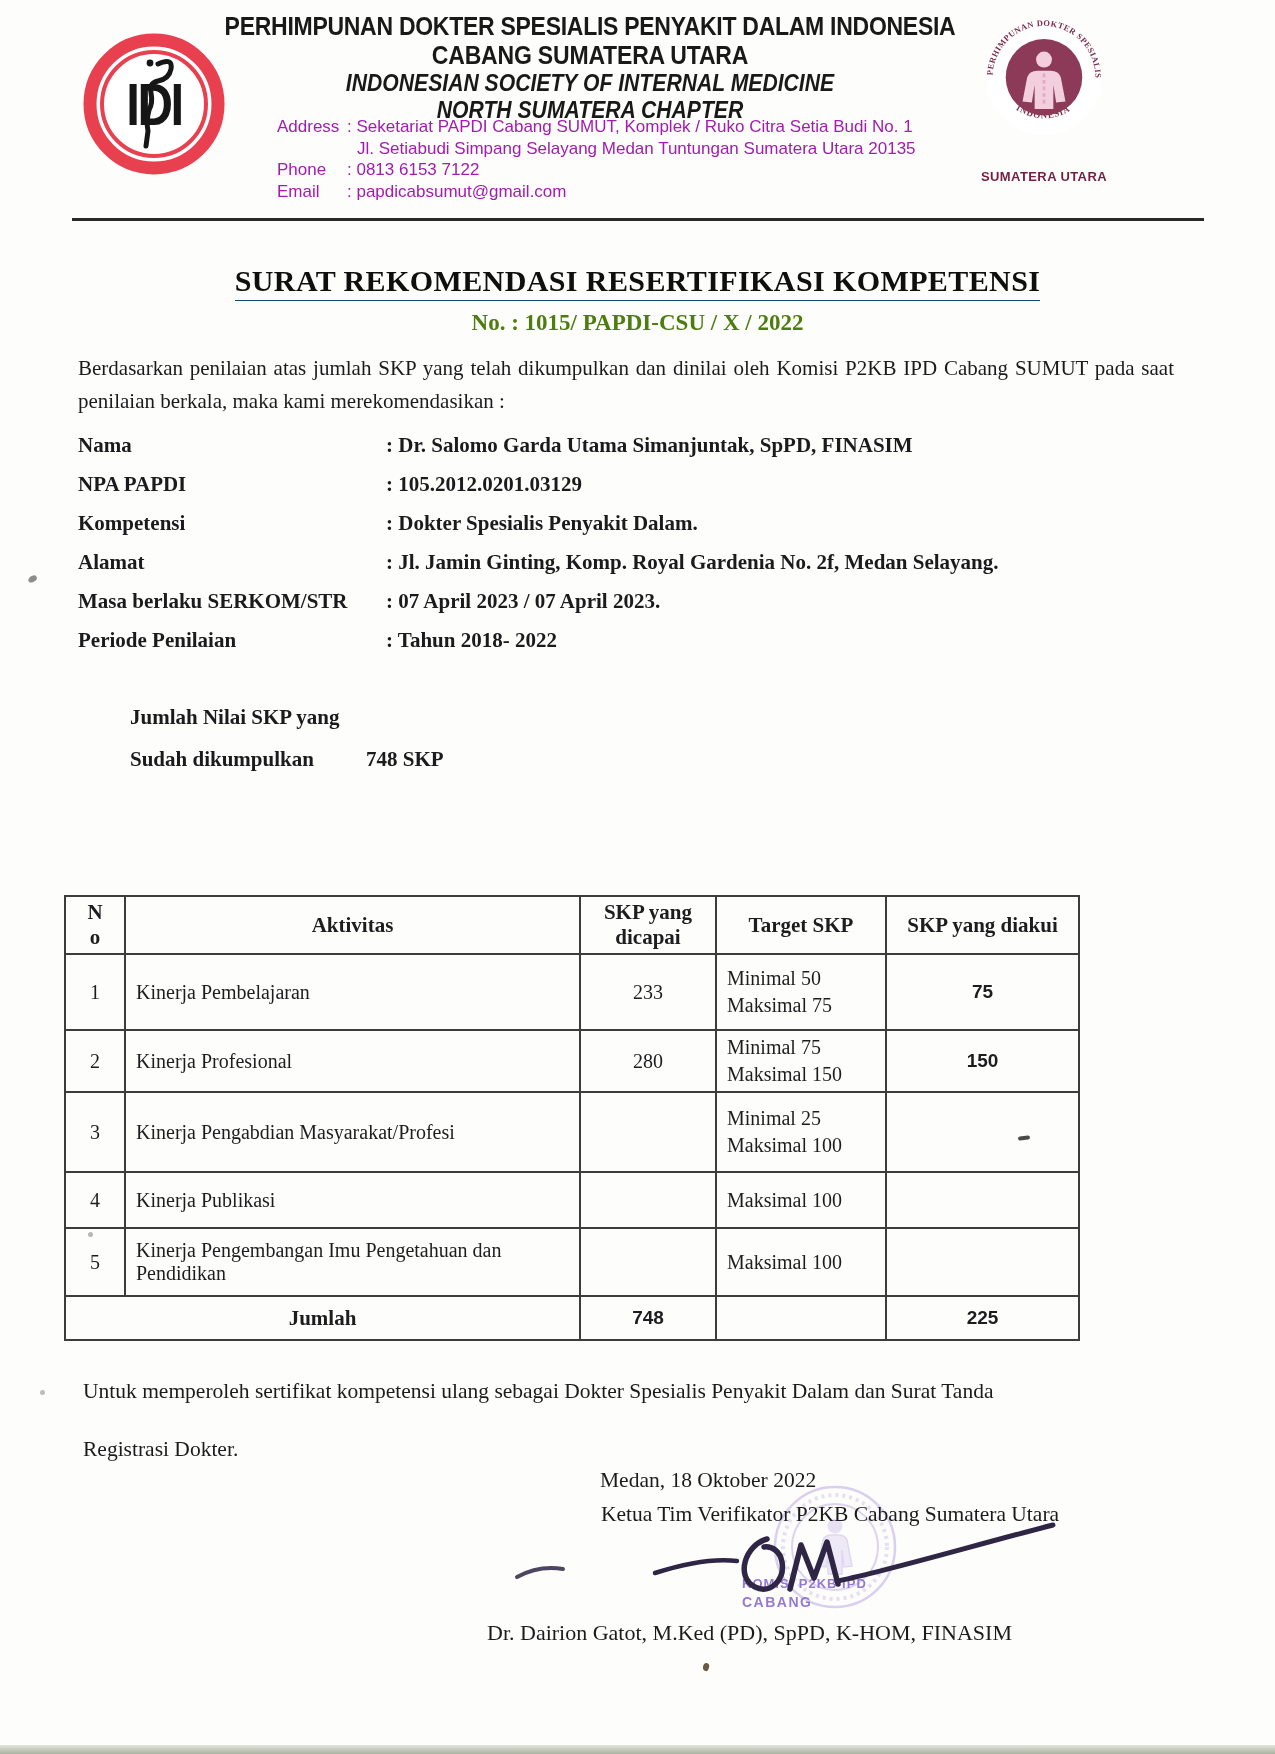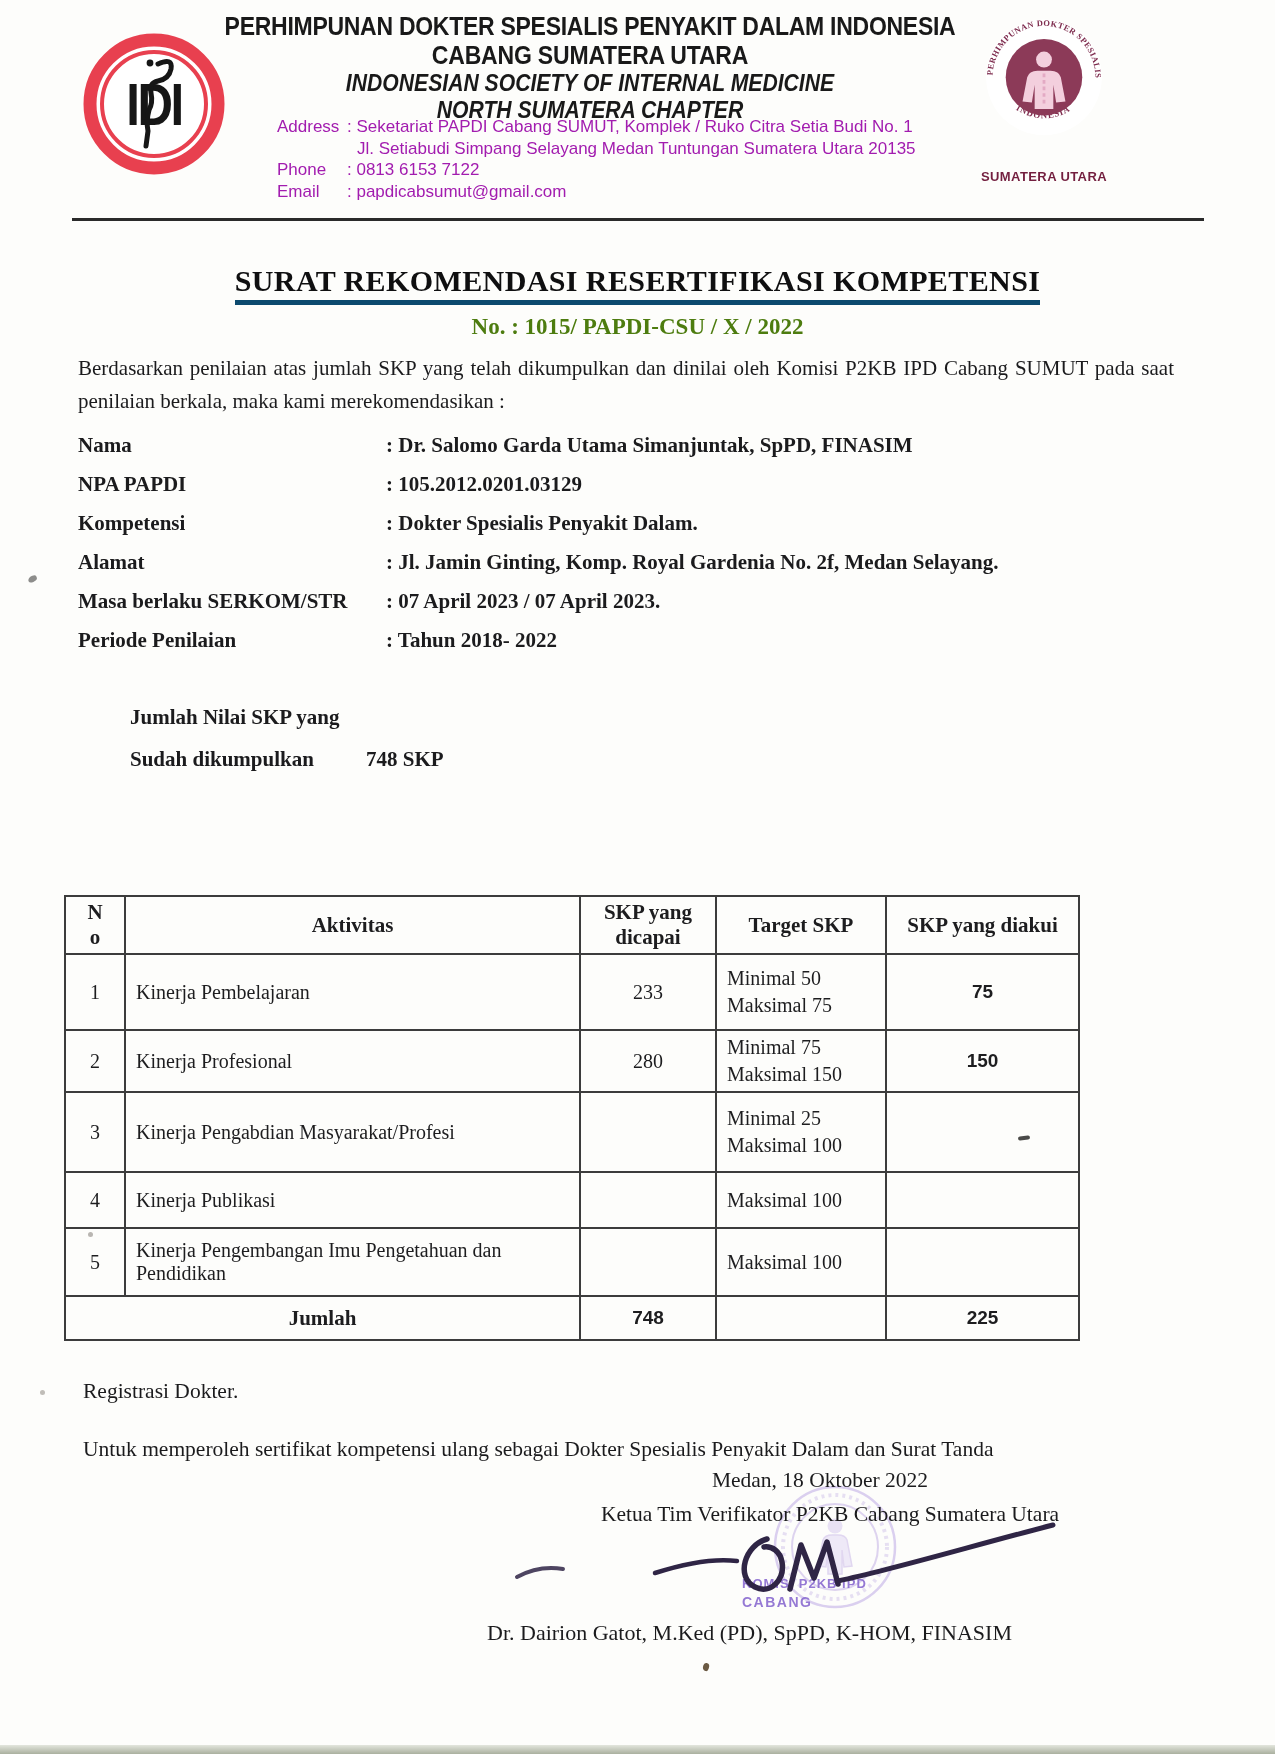--- a/index.html
+++ b/index.html
@@ -20,21 +20,21 @@
   .addr-row .cont{padding-left:10px;}
   .idi-logo{left:78px;top:30px;}
   .papdi-logo{left:962px;top:14px;width:164px;text-align:center;}
   .papdi-caption{margin-top:17px;font-family:"Liberation Sans",sans-serif;font-weight:bold;
                  font-size:13px;color:#731f3f;letter-spacing:.4px;}
   .rule{left:72px;top:218px;width:1132px;height:3px;background:#2a2a2a;}
 
   
   .title-block{left:0;top:264px;width:1275px;text-align:center;}
   .title-main{display:inline-block;font-size:30px;font-weight:bold;letter-spacing:.4px;
-              border-bottom:5px solid #0c4a6e;padding-bottom:2px;color:#0f0f10;}
+              border-bottom:1px solid #0c4a6e;padding-bottom:2px;color:#0f0f10;}
   .title-no{margin-top:9px;font-size:23px;font-weight:bold;color:#4d7c0f;}
 
   
   .intro{left:78px;top:352px;width:1096px;font-size:21px;line-height:33px;text-align:justify;}
   .fields{left:78px;top:432px;width:1120px;}
   .field-row{display:grid;grid-template-columns:308px auto;font-weight:bold;font-size:21px;
              line-height:26px;margin-bottom:13px;}
   .skp-summary{left:130px;top:704px;font-weight:bold;font-size:21px;line-height:26px;}
   .skp-l2{display:grid;grid-template-columns:236px auto;margin-top:16px;}
 
@@ -48,21 +48,21 @@
   td.akt{padding-left:16px;}
   td.tgt{line-height:27px;padding-left:12px;}
   td.dk{text-align:center;font-family:"Liberation Sans",sans-serif;font-weight:bold;font-size:19px;}
   td.sum-lbl{text-align:center;font-weight:bold;font-size:21px;}
   td.sum-num{text-align:center;font-family:"Liberation Sans",sans-serif;font-weight:bold;font-size:19px;}
 
   
   .closing{left:83px;top:1378px;width:1120px;font-size:21.5px;}
   .closing .cl{line-height:26px;}
   .closing .cl+.cl{margin-top:32px;}
-  .sig-date{left:600px;top:1468px;width:440px;text-align:center;font-size:21.5px;z-index:3;}
+  .sig-date{left:600px;top:1468px;width:440px;text-align:left;font-size:21.5px;z-index:3;}
   .sig-role{left:520px;top:1502px;width:620px;text-align:center;font-size:21.5px;z-index:3;}
   .stamp{left:770px;top:1482px;z-index:1;opacity:.85;}
   .stamp-t1{left:742px;top:1576px;width:200px;text-align:left;z-index:2;
             font-family:"Liberation Sans",sans-serif;font-weight:bold;font-size:13px;
             color:#8a6bd0;letter-spacing:1px;opacity:.9;}
   .stamp-t2{left:742px;top:1594px;width:200px;text-align:left;z-index:2;
             font-family:"Liberation Sans",sans-serif;font-weight:bold;font-size:14px;
             color:#8a6bd0;letter-spacing:1.5px;opacity:.9;}
   .signature{left:505px;top:1505px;z-index:4;}
   .sig-name{left:487px;top:1620px;font-size:22px;z-index:5;}
@@ -253,22 +253,22 @@
     <tr style="height:44px">
       <td class="sum-lbl" colspan="2">Jumlah</td>
       <td class="sum-num">748</td>
       <td></td>
       <td class="sum-num">225</td>
     </tr>
   </tbody>
     </table>
 
   <div class="abs closing">
+    <div class="cl">Untuk memperoleh sertifikat kompetensi ulang sebagai Dokter Spesialis Penyakit Dalam dan Surat Tanda</div>
     <div class="cl">Registrasi Dokter.</div>
-    <div class="cl">Untuk memperoleh sertifikat kompetensi ulang sebagai Dokter Spesialis Penyakit Dalam dan Surat Tanda</div>
   </div>
 
   <div class="abs sig-date">Medan, 18 Oktober 2022</div>
   <div class="abs sig-role">Ketua Tim Verifikator P2KB Cabang Sumatera Utara</div>
 
   <div class="abs stamp">
     <svg width="130" height="130" viewBox="0 0 130 130">
       <circle cx="65" cy="65" r="60" fill="none" stroke="#b39be0" stroke-width="2.5" opacity=".55"></circle>
       <circle cx="65" cy="65" r="52" fill="none" stroke="#b39be0" stroke-width="4" stroke-dasharray="3 4" opacity=".35"></circle>
       <circle cx="65" cy="65" r="43" fill="none" stroke="#b39be0" stroke-width="2" opacity=".5"></circle>

